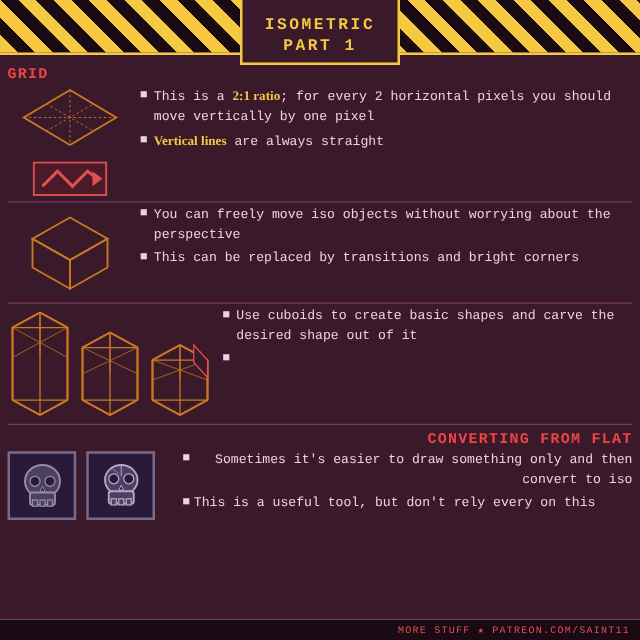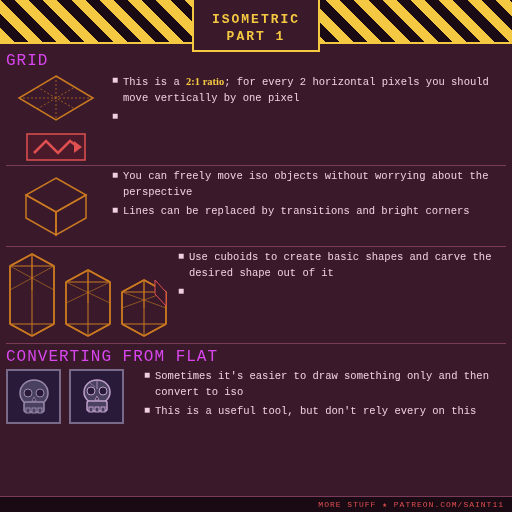--- a/index.html
+++ b/index.html
@@ -40,23 +40,23 @@
       margin-top: 16px;
     }
 
     
     .content {
       padding: 4px 6px;
     }
 
     
     .section-label {
-      color: #d946ef;
-      font-size: 16px;
-      font-weight: normal;
+      color: #ef4444;
+      font-size: 12px;
+      font-weight: bold;
       letter-spacing: 1px;
       margin: 4px 0 2px 0;
     }
 
     
     .section-grid {
       display: flex;
       flex-direction: row;
       align-items: flex-start;
       gap: 6px;
@@ -143,20 +143,21 @@
       gap: 4px;
       min-width: 170px;
     }
     .carving-right {
       flex: 1;
     }
 
     
     .section-converting {
       margin-top: 4px;
+      text-align: right;
     }
     .converting-row {
       display: flex;
       flex-direction: row;
       align-items: flex-start;
       gap: 8px;
       margin-top: 3px;
     }
     .converting-images {
       display: flex;
@@ -239,20 +240,21 @@
       </svg>
     </div>
 
     <div class="grid-right">
       <div class="bullet">
         <span class="bullet-dot">■</span>
         <span class="grid-text">This is a <span class="highlight">2:1 ratio</span>; for every 2 horizontal pixels you should move vertically by one pixel</span>
       </div>
       <div class="bullet">
         <span class="bullet-dot">■</span>
+        <span class="grid-text"><span class="highlight">Vertical lines</span> are always straight</span>
       </div>
     </div>
   </div>
 
   <hr class="divider">
 
   <div class="section-iso">
     <div class="iso-cube-left">
 
       <svg width="80" height="70" viewBox="0 0 80 70">
@@ -266,21 +268,21 @@
         <line x1="40" y1="39" x2="40" y2="62" stroke="#c87820" stroke-width="1.5"></line>
       </svg>
     </div>
     <div class="carving-right">
       <div class="bullet">
         <span class="bullet-dot">■</span>
         <span class="grid-text">You can freely move iso objects without worrying about the perspective</span>
       </div>
       <div class="bullet">
         <span class="bullet-dot">■</span>
-        <span class="grid-text">Lines can be replaced by transitions and bright corners</span>
+        <span class="grid-text">This can be replaced by transitions and bright corners</span>
       </div>
     </div>
   </div>
 
   <hr class="divider">
 
   <div class="section-carving">
     <div class="carving-cubes">
       <div class="carving-cubes-left">
 

